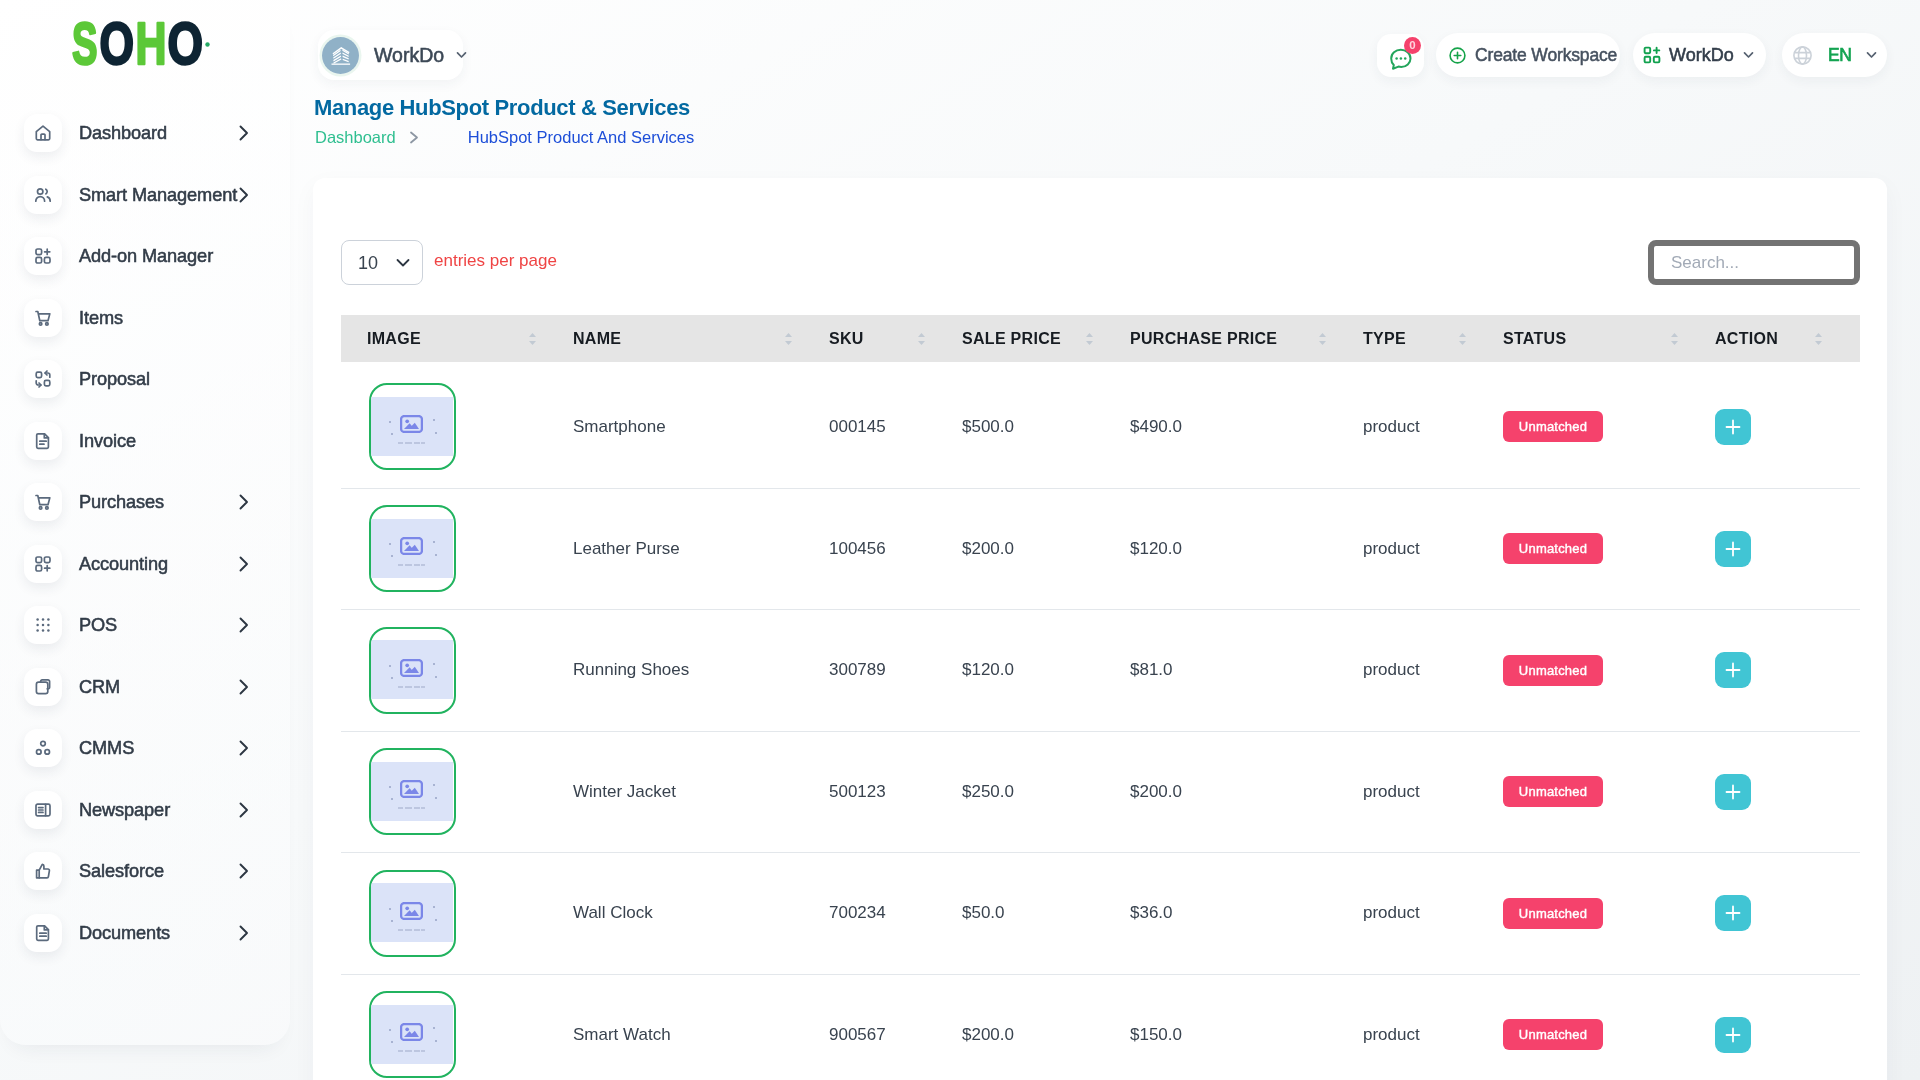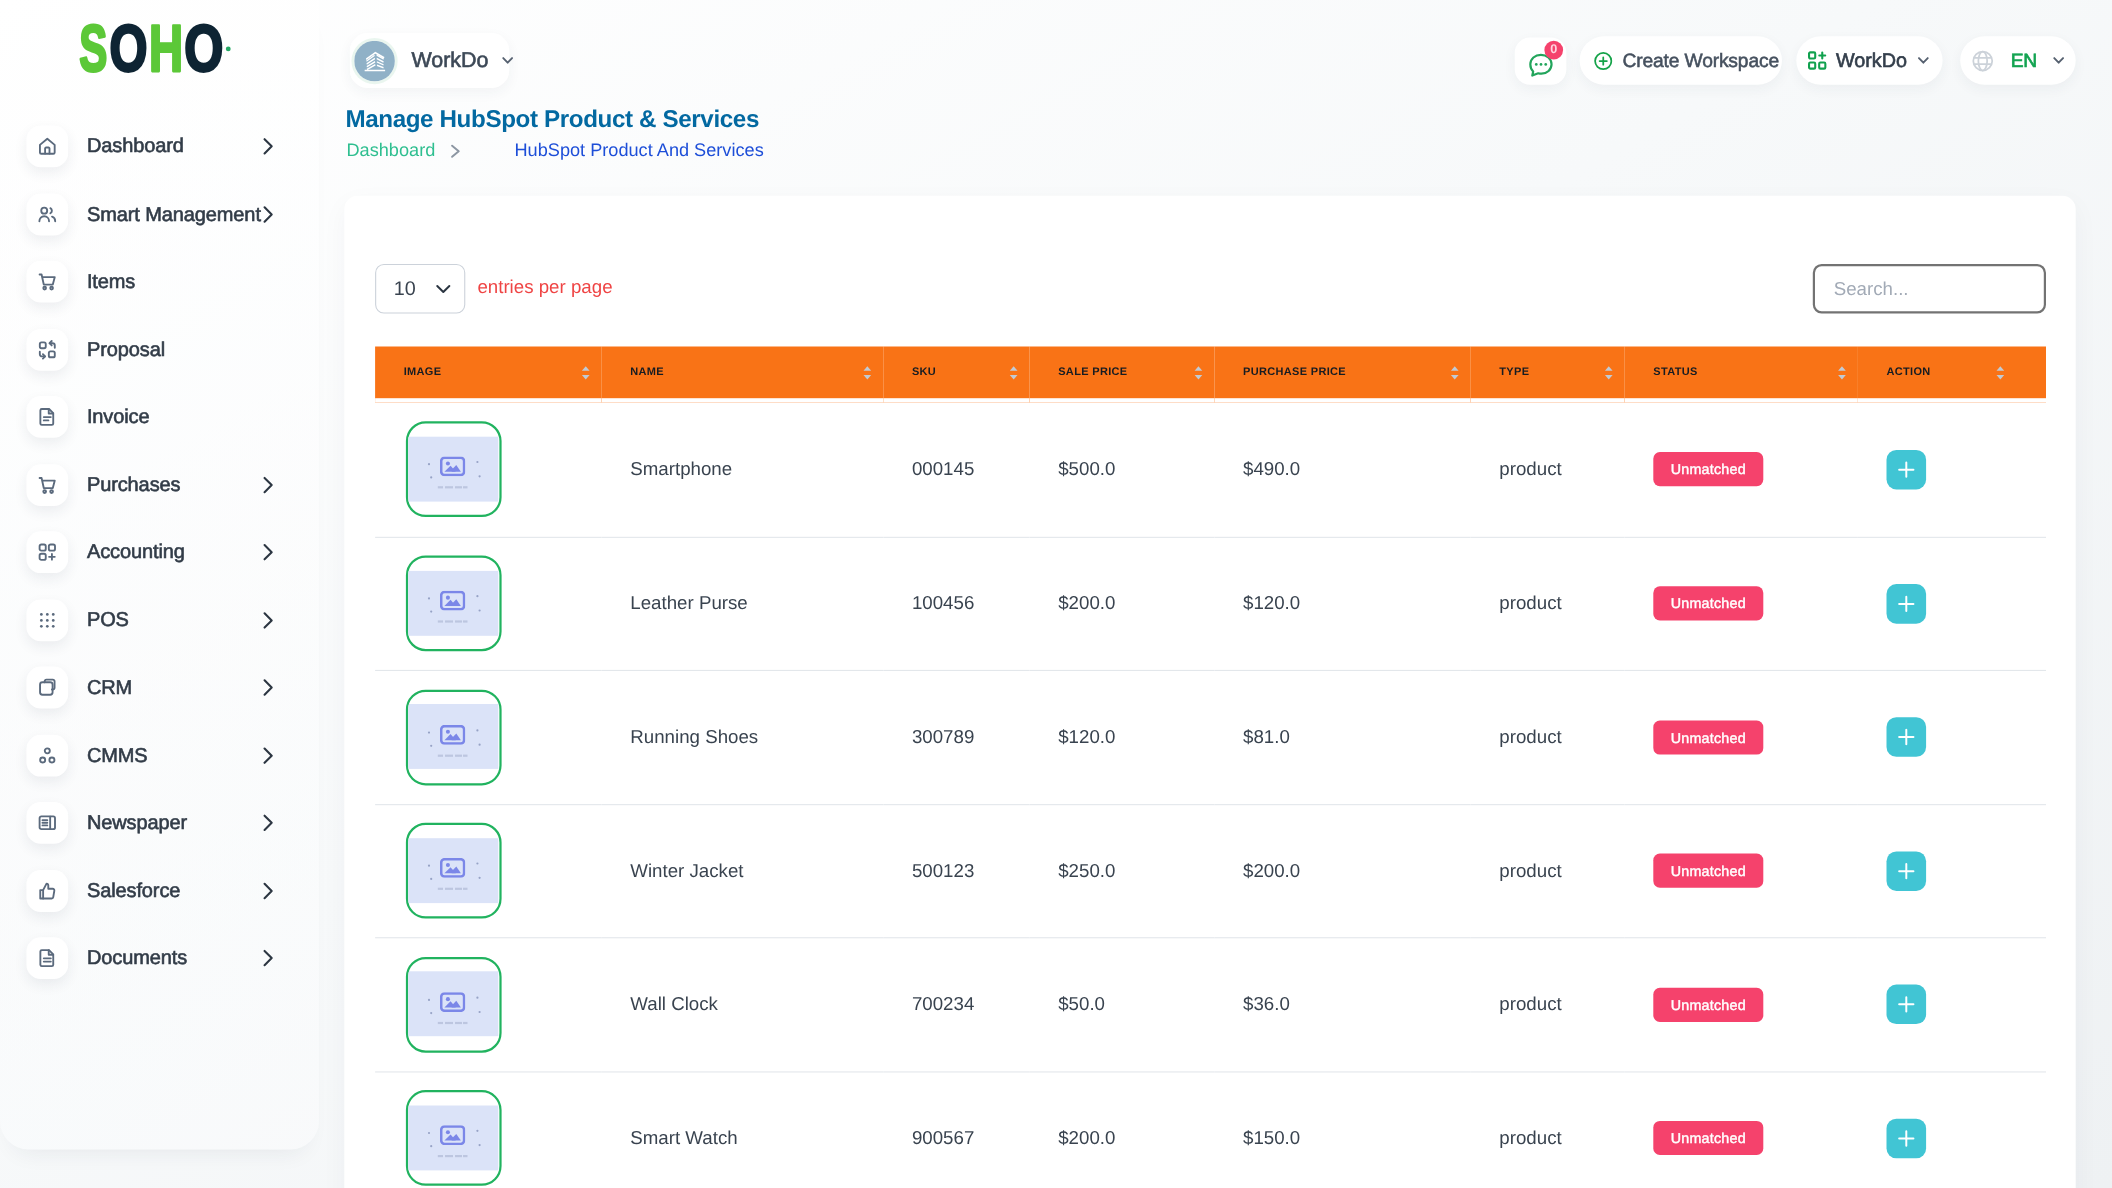--- a/index.html
+++ b/index.html
@@ -52,24 +52,24 @@
 .crumbs .sep { margin:0 13px; display:flex; }
 .crumbs .b { color:#1d4ed8;margin-left:36px; }
 .card {
   position:absolute; left:313px; top:178px; width:1574px; height:1000px;
   background:#fff; border-radius:12px; box-shadow:0 8px 24px rgba(40,55,80,.04);
 }
 .selbox { position:absolute; left:28px; top:62px; width:82px; height:45px; border:1px solid #ccd2da; border-radius:8px; }
 .selbox .v { position:absolute; left:16px; top:50%; transform:translateY(-50%); font-size:18px; color:#39434f; }
 .selbox .c { position:absolute; right:12px; top:50%; transform:translateY(-50%); }
 .epp { position:absolute; left:121px; top:73px; font-size:17px; color:#ef4444; }
-.search { position:absolute; right:27px; top:62px; width:212px; height:45px; border:2px solid #737373; border-radius:8px; }
+.search { position:absolute; right:27px; top:62px; width:212px; height:45px; border:6px solid #737373; border-radius:8px; }
 .search .ph { position:absolute; left:17px; top:50%; transform:translateY(-50%); font-size:17px; color:#a2aab6; }
 table { position:absolute; left:28px; top:137px; width:1519px; border-collapse:separate; border-spacing:0; table-layout:fixed; }
-th { background:#f97316; height:51px; text-align:left; font-size:10px; font-weight:700; color:#171c22; letter-spacing:.3px; padding:0 0 0 26px; position:relative; border-bottom:4px solid #fff; }
+th { background:#e5e5e5; height:51px; text-align:left; font-size:16px; font-weight:700; color:#171c22; letter-spacing:.3px; padding:0 0 0 26px; position:relative; border-bottom:4px solid #fff; }
 th .sort { position:absolute; right:10px; top:50%; transform:translateY(-50%); }
 th.c8 .sort { right:37px; }
 td { height:121.5px; padding:0 0 0 26px; font-size:17px; color:#39434f; border-top:1px solid #e3e7eb; }
 tr.r1 td { border-top:none; }
 .c1{width:206px}.c2{width:256px}.c3{width:133px}.c4{width:168px}.c5{width:233px}.c6{width:140px}.c7{width:212px}.c8{width:171px}
 .imgbox { width:87px; height:87px; border:2.5px solid #21b35f; border-radius:18px; background:#fff; position:relative; overflow:hidden; margin-left:2px; }
 .imgbox .band { position:absolute; left:0; top:11.5px; width:82px; height:59px; background:#dbe3f8; }
 .imgbox .ph-ic { position:absolute; left:29px; top:30px; }
 .imgbox .ph-txt { position:absolute; left:27px; top:57px; width:27px; height:2px; opacity:.45;
   background:linear-gradient(90deg,#97a2c2 0 5px,transparent 5px 6.5px,#97a2c2 6.5px 14px,transparent 14px 15.5px,#97a2c2 15.5px 22px,transparent 22px 23px,#97a2c2 23px 27px); }
@@ -118,20 +118,31 @@
         <div class="lbl">Smart Management</div>
         <div class="chev">
           <svg width="11" height="18" viewBox="0 0 11 18" fill="none">
             <path d="M2.5 2.5 L9 9 L2.5 15.5" stroke="#2c3642" stroke-width="1.9" stroke-linecap="round" stroke-linejoin="round"></path>
           </svg>
         </div>
       </div>
 <div class="mi">
         <div class="ibox">
           <svg width="20" height="20" viewBox="0 0 20 20" fill="none">
+            <rect x="3" y="3" width="5.6" height="5.6" rx="1.6" stroke="#5b6a7d" stroke-width="1.7" stroke-linecap="round" stroke-linejoin="round"></rect>
+            <rect x="3" y="11.4" width="5.6" height="5.6" rx="1.6" stroke="#5b6a7d" stroke-width="1.7" stroke-linecap="round" stroke-linejoin="round"></rect>
+            <rect x="11.4" y="11.4" width="5.6" height="5.6" rx="1.6" stroke="#5b6a7d" stroke-width="1.7" stroke-linecap="round" stroke-linejoin="round"></rect>
+            <path d="M14.2 3.2 v5.2 M11.6 5.8 h5.2" stroke="#5b6a7d" stroke-width="1.7" stroke-linecap="round" stroke-linejoin="round"></path>
+          </svg>
+        </div>
+        <div class="lbl">Add-on Manager</div>
+      </div>
+<div class="mi">
+        <div class="ibox">
+          <svg width="20" height="20" viewBox="0 0 20 20" fill="none">
             <path d="M3 3.5 h1.8 l2 9.2 h8.2 l1.8 -6.8 H6" stroke="#5b6a7d" stroke-width="1.7" stroke-linecap="round" stroke-linejoin="round"></path>
             <circle cx="7.6" cy="15.9" r="1.25" stroke="#5b6a7d" stroke-width="1.7" stroke-linecap="round" stroke-linejoin="round"></circle>
             <circle cx="13.9" cy="15.9" r="1.25" stroke="#5b6a7d" stroke-width="1.7" stroke-linecap="round" stroke-linejoin="round"></circle>
           </svg>
         </div>
         <div class="lbl">Items</div>
       </div>
 <div class="mi">
         <div class="ibox">
           <svg width="20" height="20" viewBox="0 0 20 20" fill="none">

